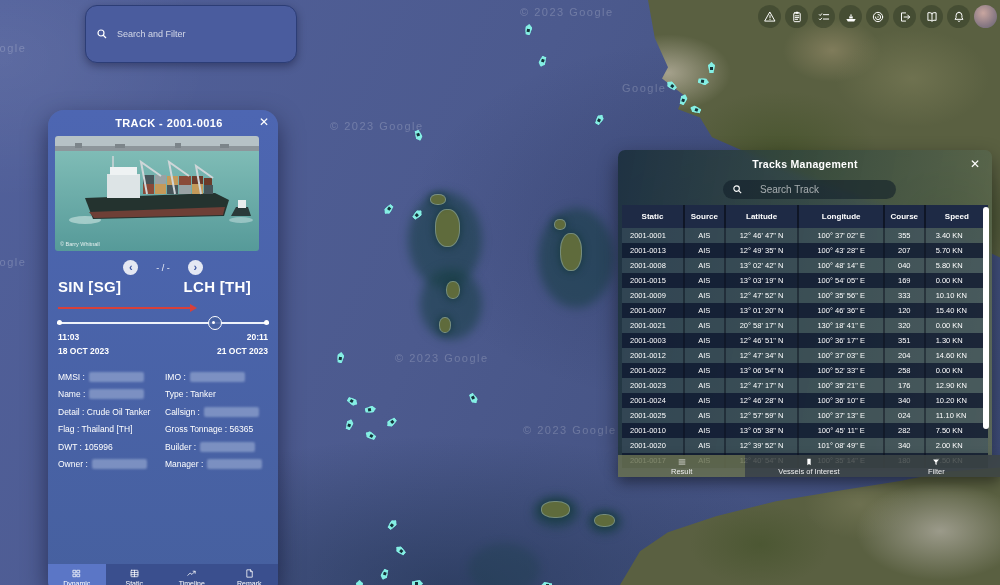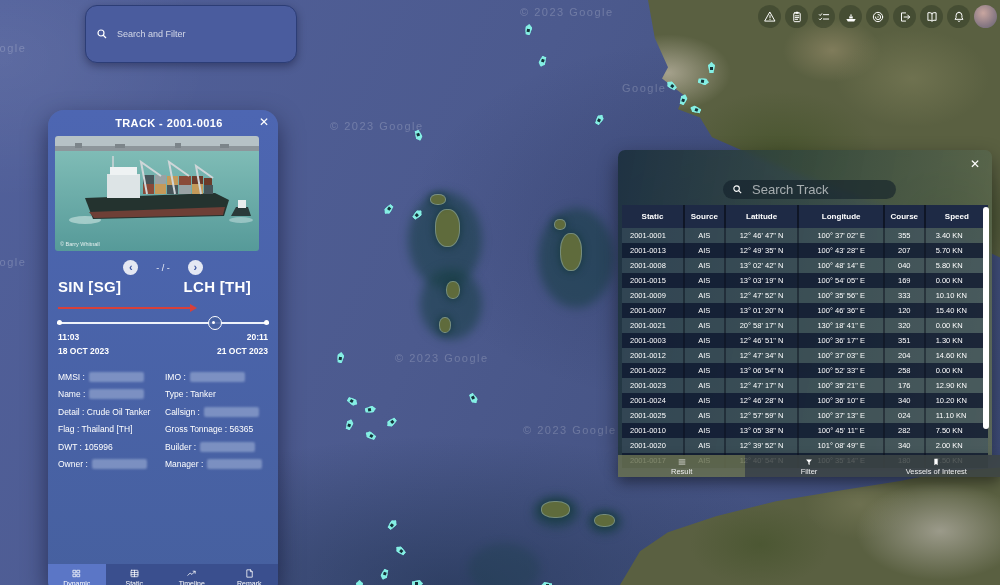--- a/index.html
+++ b/index.html
@@ -86,21 +86,21 @@
     font-size:7px;cursor:pointer;background:#3a4f8e;}
   .tp-tab.active{background:#5b76c6;}
   
   .tracks-panel{position:absolute;left:618px;top:150px;width:374px;height:305px;border-radius:7px 7px 0 0;
     background:linear-gradient(100deg,rgba(28,48,62,.92) 0%,rgba(52,72,62,.86) 45%,rgba(98,110,80,.8) 100%);
     backdrop-filter:blur(3px);box-shadow:0 8px 20px rgba(0,0,0,.45);color:#fff;}
   .tm-title{position:absolute;top:8px;width:100%;text-align:center;font-size:10.5px;font-weight:bold;letter-spacing:.3px;}
   .tm-close{position:absolute;right:12px;top:7px;font-size:12px;cursor:pointer;}
   .tm-search{position:absolute;left:105px;top:30px;width:155px;height:19px;border-radius:10px;
     background:rgba(18,32,42,.6);display:flex;align-items:center;gap:7px;padding:0 9px;}
-  .tm-search input{flex:1;background:transparent;border:none;outline:none;color:#eee;font-size:13px;font-family:inherit;}
+  .tm-search input{flex:1;background:transparent;border:none;outline:none;color:#eee;font-size:10px;font-family:inherit;margin-left:8px;}
   .tm-search input::placeholder{color:rgba(255,255,255,.6);}
   .tm-table{position:absolute;left:4px;top:55px;width:366px;}
   .thead{display:flex;height:23px;background:#1e2a45;font-size:8px;font-weight:bold;align-items:center;}
   .thead .td{border-right:2px solid rgba(8,14,26,.7);}
   .tr{display:flex;height:15px;align-items:center;font-size:7.5px;cursor:pointer;}
   .tr:nth-child(odd){background:rgba(62,82,96,.55);}
   .tr:nth-child(even){background:rgba(18,28,52,.85);}
   .td{height:100%;display:flex;align-items:center;justify-content:center;overflow:hidden;
       border-right:2px solid rgba(8,14,26,.45);}
   .td.c0{width:17.2%;justify-content:flex-start;padding-left:8px;box-sizing:border-box;}
@@ -482,20 +482,21 @@
               <path d="M7 4h7l4 4v12H7Z"></path>
               <path d="M14 4v4h4"></path>
             </svg>
           </span>
           <span>Remark</span>
         </div>
       </div>
   </div>
 
   <div class="tracks-panel">
+    <div class="tm-title">Tracks Management</div>
     <span class="tm-close">✕</span>
     <div class="tm-search">
       <span class="ico">
         <svg width="11" height="11" viewBox="0 0 24 24" fill="none" stroke="#fff" stroke-width="2.4">
           <circle cx="10" cy="10" r="6"></circle>
             <line x1="14.5" y1="14.5" x2="20" y2="20"></line>
           </svg>
       </span>
       <input placeholder="Search Track" style="">
     </div>
@@ -648,28 +649,28 @@
             <line x1="5" y1="7" x2="19" y2="7"></line>
             <line x1="5" y1="12" x2="19" y2="12"></line>
             <line x1="5" y1="17" x2="19" y2="17"></line>
           </svg>
         </span>
         <span>Result</span>
       </div>
       <div class="tm-tab">
         <span class="ico">
           <svg width="10" height="10" viewBox="0 0 24 24" fill="none" stroke="#fff" stroke-width="1.7" stroke-linecap="round" stroke-linejoin="round">
+            <path d="M8 4h8v16l-4-3.5L8 20Z" fill="#fff" stroke="none"></path>
+          </svg>
+        </span>
+        <span>Vessels of Interest</span>
+      </div>
+      <div class="tm-tab">
+        <span class="ico">
+          <svg width="10" height="10" viewBox="0 0 24 24" fill="none" stroke="#fff" stroke-width="1.7" stroke-linecap="round" stroke-linejoin="round">
             <path d="M5 6h14l-5.5 6.5V19l-3-1.8v-4.7Z" fill="#fff" stroke="none"></path>
           </svg>
         </span>
         <span>Filter</span>
       </div>
-      <div class="tm-tab">
-        <span class="ico">
-          <svg width="10" height="10" viewBox="0 0 24 24" fill="none" stroke="#fff" stroke-width="1.7" stroke-linecap="round" stroke-linejoin="round">
-            <path d="M8 4h8v16l-4-3.5L8 20Z" fill="#fff" stroke="none"></path>
-          </svg>
-        </span>
-        <span>Vessels of Interest</span>
-      </div>
     </div>
 
 </div>
 
 </body></html>

